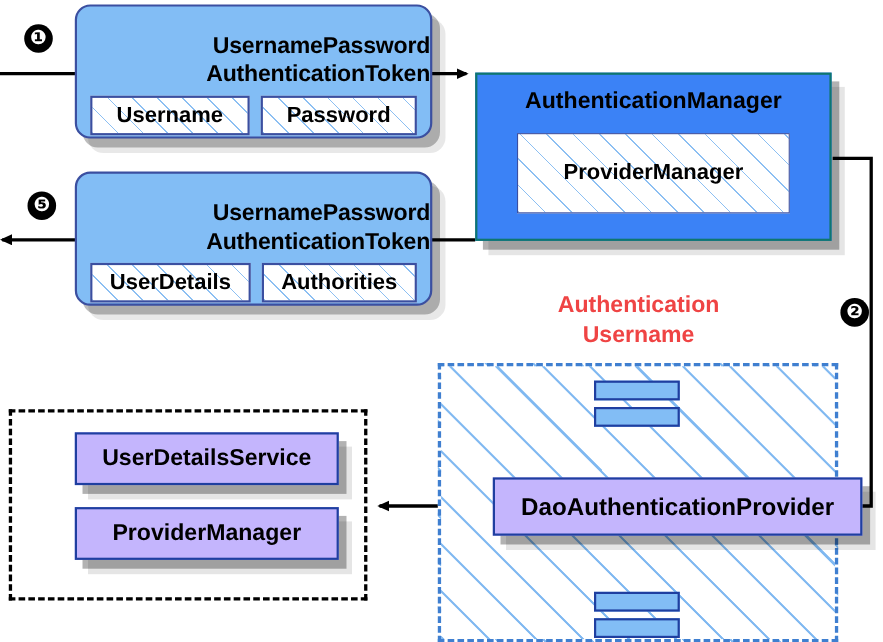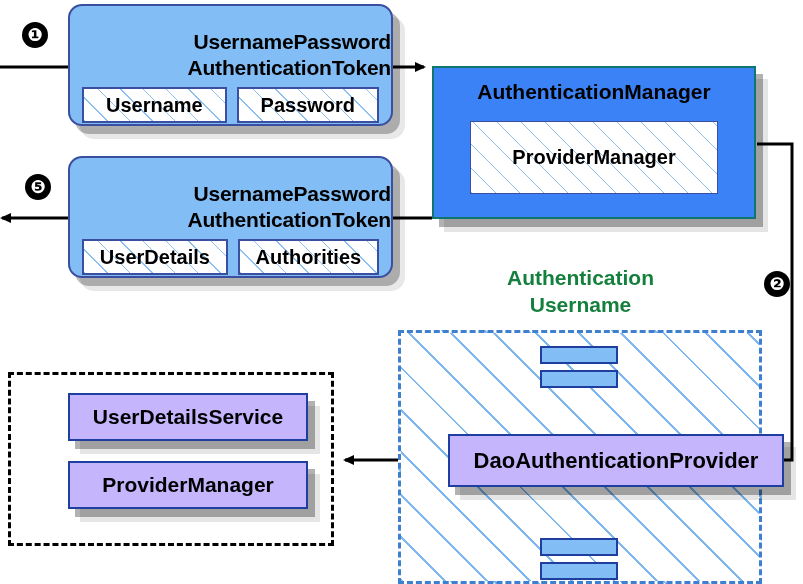--- a/index.html
+++ b/index.html
@@ -157,21 +157,21 @@
     box-sizing: border-box;
     background: #ffffff;
   }
 
   .group-label {
     position: absolute;
     text-align: center;
     font-weight: bold;
     font-size: 21px;
     line-height: 27px;
-    color: #15803d;
+    color: #ef4444;
   }
 
   svg.overlay {
     position: absolute;
     left: 0;
     top: 0;
     width: 803px;
     height: 584px;
     pointer-events: none;
   }

